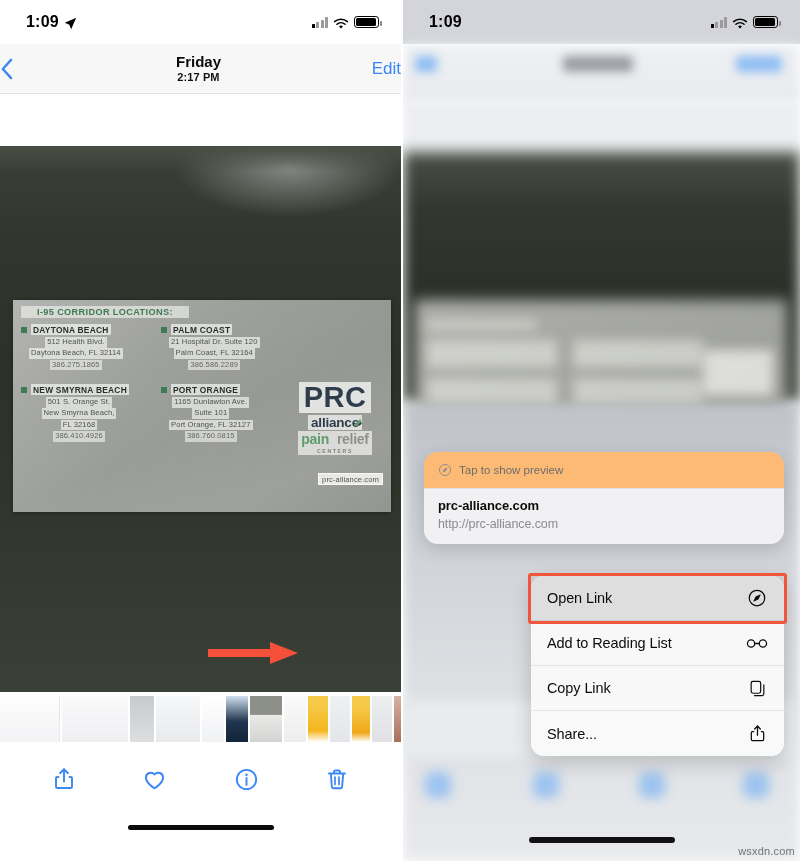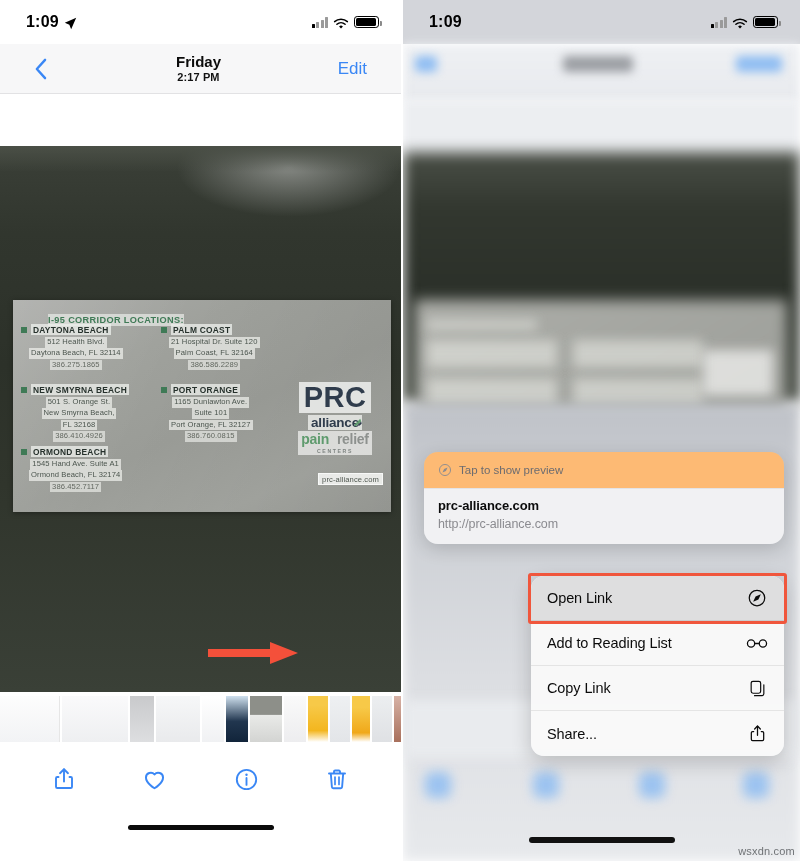--- a/index.html
+++ b/index.html
@@ -35,21 +35,21 @@
   .sig i:nth-child(3){ height:8px; background:#9a9a9a; }
   .sig i:nth-child(4){ height:11px; background:#9a9a9a; }
   .wifi { width: 16px; height: 12px; }
   .batt { position: relative; width: 25px; height: 12px; border: 1.3px solid #000; border-radius: 3.2px; }
   .batt::after { content:""; position:absolute; right:-3.5px; top:3.5px; width:2px; height:5px; background:#8a8a8a; border-radius:0 1px 1px 0; }
   .batt i { position:absolute; left:1.3px; top:1.3px; bottom:1.3px; width: 20px; background:#000; border-radius:1.6px; display:block; }
 
   
   .navbar {
     position: relative; height: 50px; background: #f7f7f8;
-    display: flex; align-items: center; padding: 0 34px;
+    display: flex; align-items: center; padding: 0 0;
     border-bottom: 1px solid #e2e2e4;
   }
   .nav-back { width: 40px; display: flex; align-items: center; cursor: pointer; }
   .nav-title-wrap { flex: 1; text-align: center; line-height: 1.05; }
   .nav-title { font-size: 15px; font-weight: bold; color: #0b0b0b; }
   .nav-sub { font-size: 11px; color: #131313; font-weight: bold; letter-spacing: .1px; margin-top: 2px;}
   .nav-edit { font-size: 17px; color: #3a87f5; width: 44px; text-align: right; cursor: pointer; }
 
   .nav-gap { height: 52px; background:#ffffff; }
 
@@ -67,25 +67,24 @@
 
   
   .card {
     position: absolute; left: 13px; top: 154px; width: 378px; height: 212px;
     background: linear-gradient(155deg, #a9aaa7 0%, #9fa19c 28%, #9a9c97 55%, #a3a5a0 80%, #9b9d98 100%);
     box-shadow: 0 1px 5px rgba(0,0,0,.35);
   }
   .card-sheen { position:absolute; inset:0; background: linear-gradient(115deg, rgba(255,255,255,.12) 0%, rgba(255,255,255,0) 38%, rgba(0,0,0,.05) 100%); }
 
   .card-title {
-    position: absolute; left: 8px; top: 14px;
+    position: absolute; left: 8px; top: 6px;
     font-size: 9.2px; font-weight: bold; letter-spacing: .35px;
-    color: #3f7a56; background: rgba(232,234,230,.72); padding: 1px 0;
+    color: #3f7a56; background: rgba(232,234,230,.72); padding: 1px 16px;
     white-space: nowrap;
-    margin-left: 27px;
   }
 
   .loc-block { position: absolute; }
   .loc-head { display: flex; align-items: center; gap: 4px; margin-bottom: 2px; }
   .loc-dot { width: 6px; height: 6px; background: #3f7a56; display:inline-block; }
   .loc-name {
     font-size: 8.4px; font-weight: bold; letter-spacing: .25px; color: #26312c;
     background: rgba(236,238,234,.78); padding: .5px 2px; white-space:nowrap;
   }
   .loc-line {
@@ -304,31 +303,20 @@
             <span class="loc-name">PORT ORANGE</span>
           </div>
           <div class="loc-lines">
             <span class="loc-line">1165 Dunlawton Ave.</span>
             <span class="loc-line">Suite 101</span>
             <span class="loc-line">Port Orange, FL 32127</span>
             <span class="loc-line faded">386.760.0815</span>
           </div>
         </div>
 
-        <div class="loc-block" style="left:8px; top:146px;">
-          <div class="loc-head">
-            <span class="loc-dot"></span>
-            <span class="loc-name">ORMOND BEACH</span>
-          </div>
-          <div class="loc-lines">
-            <span class="loc-line">1545 Hand Ave. Suite A1</span>
-            <span class="loc-line">Ormond Beach, FL 32174</span>
-            <span class="loc-line faded">386.452.7117</span>
-          </div>
-        </div>
 
         <div class="logo">
           <div class="logo-prc">PRC</div>
           <div class="logo-alliance">
             <span>alliance</span>
             <span class="logo-swoosh">
               <svg viewBox="0 0 12 12" width="11" height="11">
                   <path d="M2 9 9 2l1 3-6 5z" fill="#5f9b6e"></path>
                   <path d="M6 9 10 5l.6 2.4L8 9.6z" fill="#2f3c4c"></path>
                 </svg>

